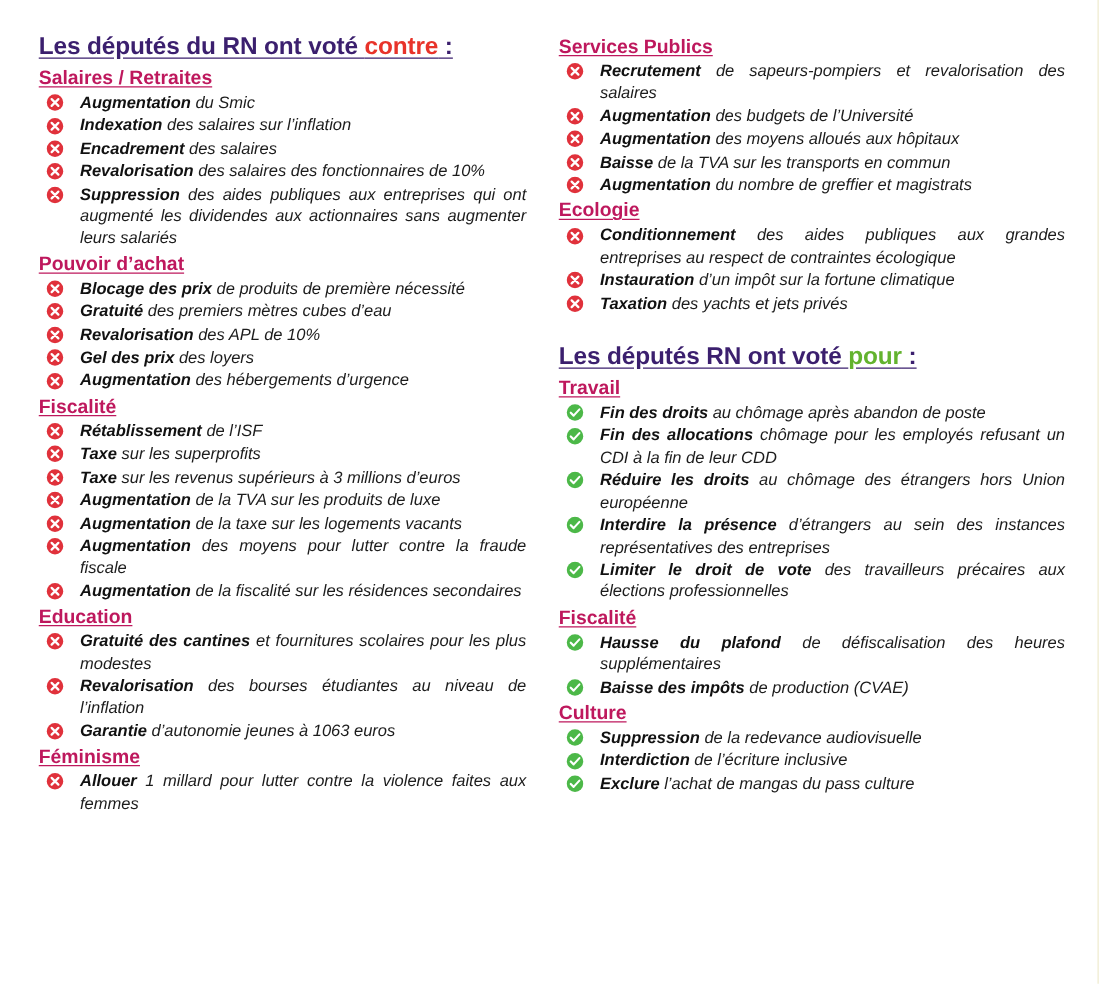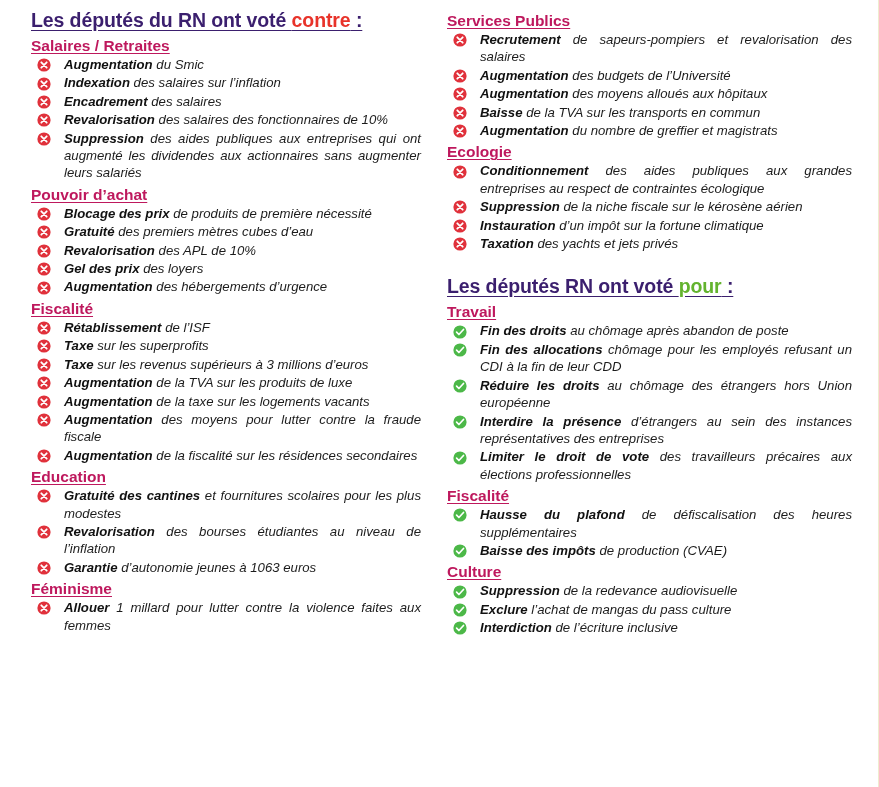--- a/index.html
+++ b/index.html
@@ -25,21 +25,21 @@
   }
   .columns {
     display: flex;
     width: 879px;
     height: 787px;
     box-sizing: border-box;
   }
   .col {
     box-sizing: border-box;
     width: 439px;
-    padding-top: 9px;
+    padding-top: 26px;
   }
   .col-left { padding-left: 31px; padding-right: 18px; }
   .col-right { padding-left: 8px; padding-right: 26px; }
 
   h1.main-title {
     font-size: 19.5px;
     font-weight: bold;
     line-height: 22px;
     margin: 0 0 3px 0;
     color: #3b1f6e;
@@ -247,24 +247,20 @@
           <div class="group">
             <div class="section-title-wrap"><h2 class="section-title">Ecologie</h2></div>
             <ul class="items">
               <li><span class="bullet-icon"><svg width="14" height="14" viewBox="0 0 14 14" xmlns="http://www.w3.org/2000/svg">
                     <circle cx="7" cy="7" r="6.6" fill="#e0313b"></circle>
                     <path d="M4.3 4.3 L9.7 9.7 M9.7 4.3 L4.3 9.7" stroke="#ffffff" stroke-width="1.8" stroke-linecap="round"></path>
                   </svg></span><span class="lead">Conditionnement</span><span> des aides publiques aux grandes entreprises au respect de contraintes écologique</span></li>
               <li><span class="bullet-icon"><svg width="14" height="14" viewBox="0 0 14 14" xmlns="http://www.w3.org/2000/svg">
                     <circle cx="7" cy="7" r="6.6" fill="#e0313b"></circle>
                     <path d="M4.3 4.3 L9.7 9.7 M9.7 4.3 L4.3 9.7" stroke="#ffffff" stroke-width="1.8" stroke-linecap="round"></path>
-                  </svg></span><span class="lead">Suppression</span><span> de la niche fiscale sur le kérosène aérien</span></li>
-              <li><span class="bullet-icon"><svg width="14" height="14" viewBox="0 0 14 14" xmlns="http://www.w3.org/2000/svg">
-                    <circle cx="7" cy="7" r="6.6" fill="#e0313b"></circle>
-                    <path d="M4.3 4.3 L9.7 9.7 M9.7 4.3 L4.3 9.7" stroke="#ffffff" stroke-width="1.8" stroke-linecap="round"></path>
                   </svg></span><span class="lead">Instauration</span><span> d’un impôt sur la fortune climatique</span></li>
               <li><span class="bullet-icon"><svg width="14" height="14" viewBox="0 0 14 14" xmlns="http://www.w3.org/2000/svg">
                     <circle cx="7" cy="7" r="6.6" fill="#e0313b"></circle>
                     <path d="M4.3 4.3 L9.7 9.7 M9.7 4.3 L4.3 9.7" stroke="#ffffff" stroke-width="1.8" stroke-linecap="round"></path>
                   </svg></span><span class="lead">Taxation</span><span> des yachts et jets privés</span></li>
             </ul>
           </div>
         </div>
       <div class="spacer-block"></div>
       <h1 class="main-title">
@@ -312,24 +308,24 @@
           <div class="group">
             <div class="section-title-wrap"><h2 class="section-title">Culture</h2></div>
             <ul class="items">
               <li><span class="bullet-icon"><svg width="14" height="14" viewBox="0 0 14 14" xmlns="http://www.w3.org/2000/svg">
                     <circle cx="7" cy="7" r="6.6" fill="#4cb848"></circle>
                     <path d="M3.6 7.2 L5.9 9.5 L10.5 4.5" stroke="#ffffff" stroke-width="1.7" fill="none" stroke-linecap="round" stroke-linejoin="round"></path>
                   </svg></span><span class="lead">Suppression</span><span> de la redevance audiovisuelle</span></li>
               <li><span class="bullet-icon"><svg width="14" height="14" viewBox="0 0 14 14" xmlns="http://www.w3.org/2000/svg">
                     <circle cx="7" cy="7" r="6.6" fill="#4cb848"></circle>
                     <path d="M3.6 7.2 L5.9 9.5 L10.5 4.5" stroke="#ffffff" stroke-width="1.7" fill="none" stroke-linecap="round" stroke-linejoin="round"></path>
+                  </svg></span><span class="lead">Interdiction</span><span> de l’écriture inclusive</span></li>
+              <li><span class="bullet-icon"><svg width="14" height="14" viewBox="0 0 14 14" xmlns="http://www.w3.org/2000/svg">
+                    <circle cx="7" cy="7" r="6.6" fill="#4cb848"></circle>
+                    <path d="M3.6 7.2 L5.9 9.5 L10.5 4.5" stroke="#ffffff" stroke-width="1.7" fill="none" stroke-linecap="round" stroke-linejoin="round"></path>
                   </svg></span><span class="lead">Exclure</span><span> l’achat de mangas du pass culture</span></li>
-              <li><span class="bullet-icon"><svg width="14" height="14" viewBox="0 0 14 14" xmlns="http://www.w3.org/2000/svg">
-                    <circle cx="7" cy="7" r="6.6" fill="#4cb848"></circle>
-                    <path d="M3.6 7.2 L5.9 9.5 L10.5 4.5" stroke="#ffffff" stroke-width="1.7" fill="none" stroke-linecap="round" stroke-linejoin="round"></path>
-                  </svg></span><span class="lead">Interdiction</span><span> de l’écriture inclusive</span></li>
             </ul>
           </div>
         </div>
     </div>
 
   </div>
 </div>
 
 </body></html>

